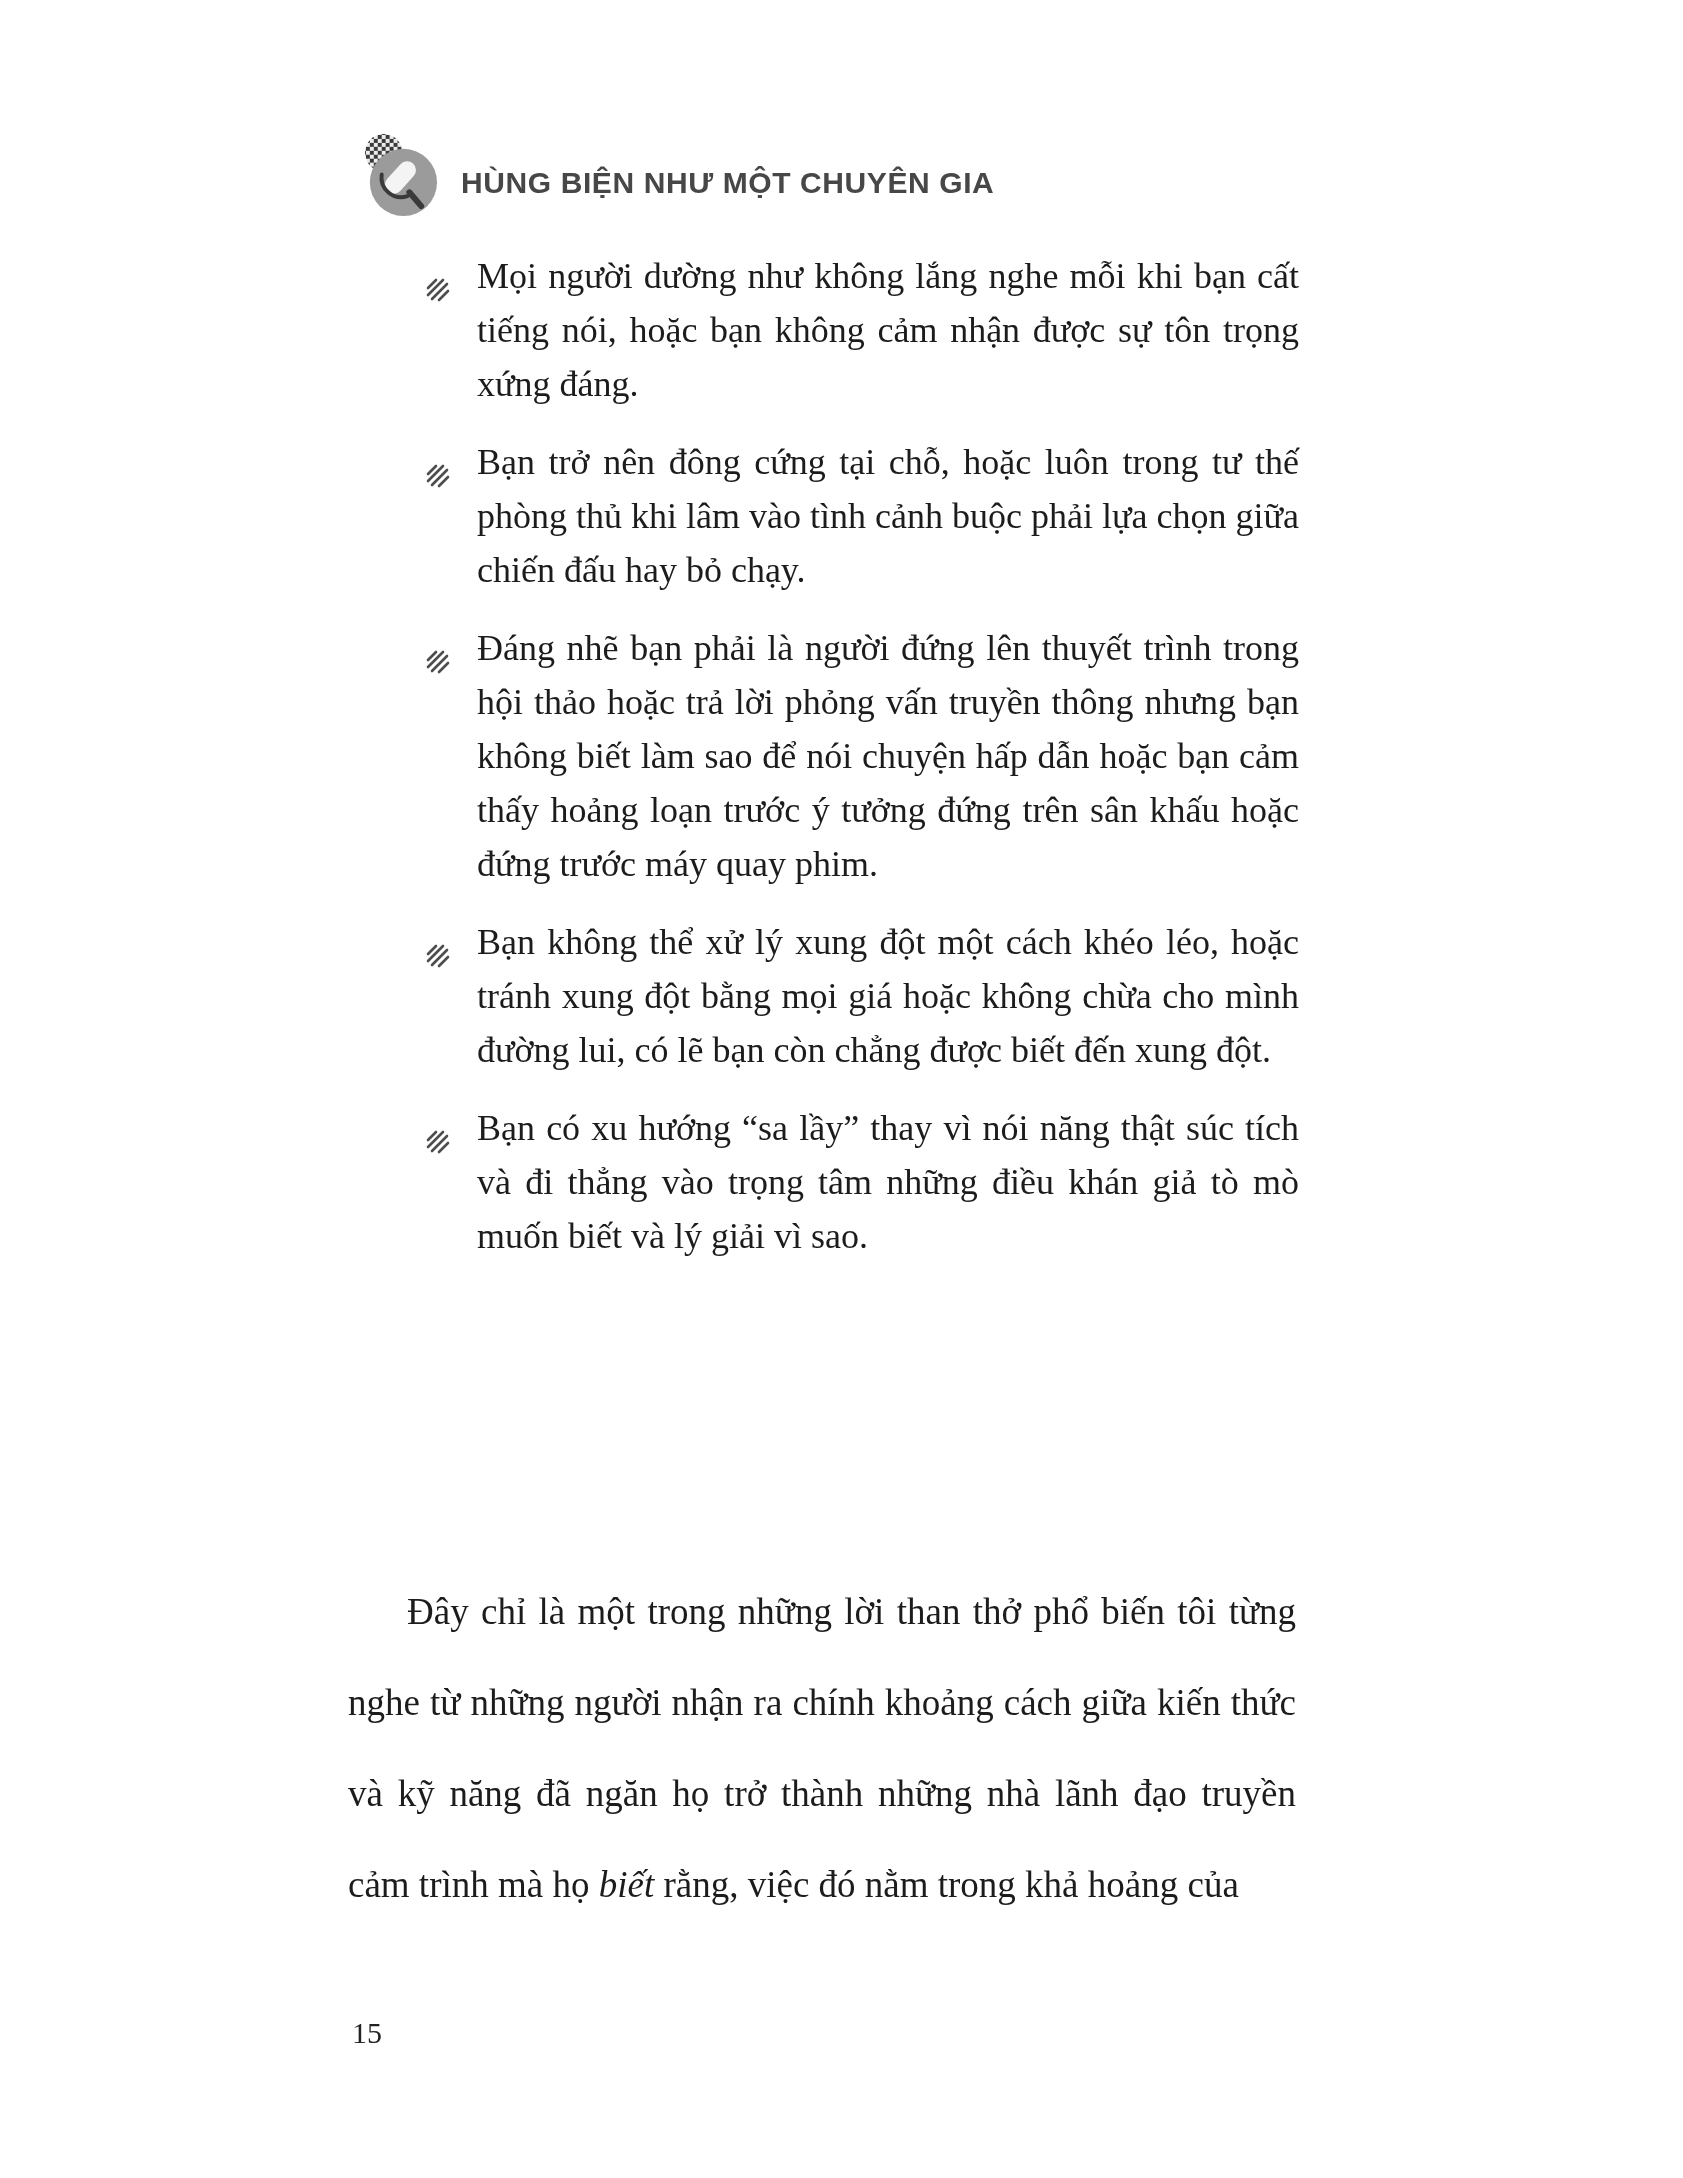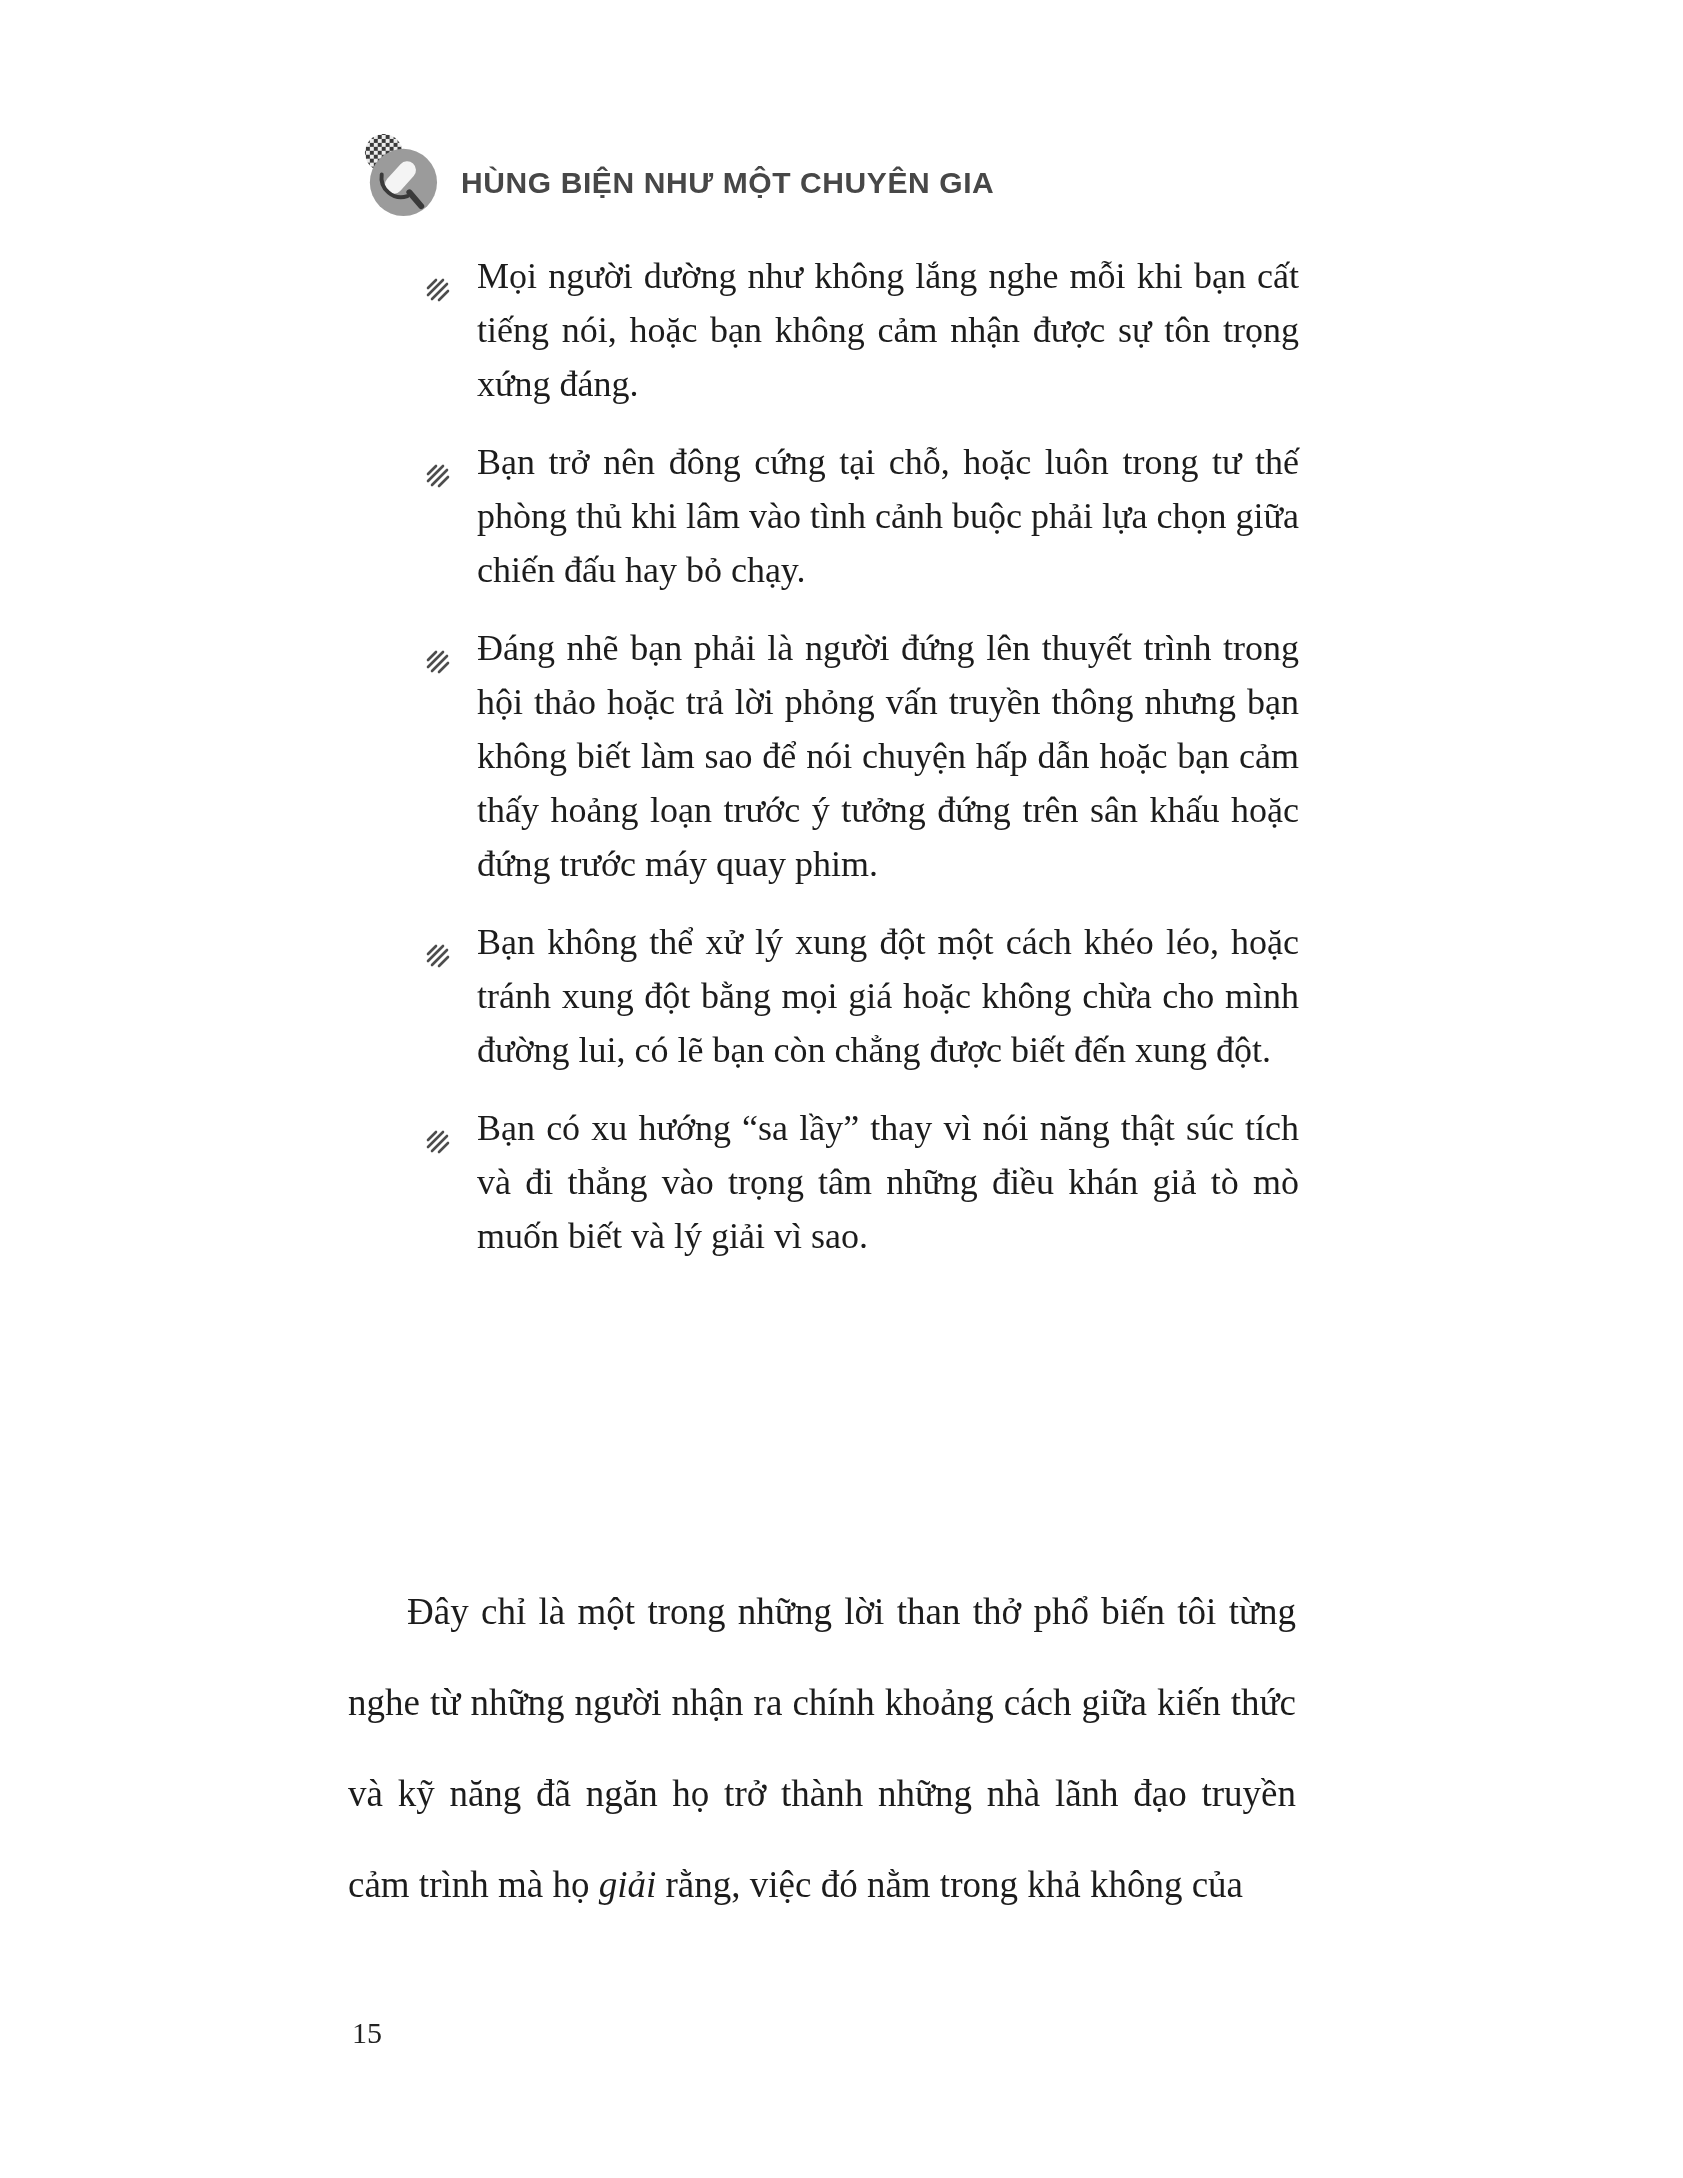--- a/index.html
+++ b/index.html
@@ -183,18 +183,18 @@
               <line x1="2" y1="17" x2="17" y2="2"></line>
               <line x1="6" y1="21" x2="21" y2="6"></line>
               <line x1="13" y1="22" x2="22" y2="13"></line>
             </g>
           </svg>
       </span>
       <span>Bạn có xu hướng “sa lầy” thay vì nói năng thật súc tích và đi thẳng vào trọng tâm những điều khán giả tò mò muốn biết và lý giải vì sao.</span>
     </li>
   </ul>
 
-  <p class="body-paragraph"><span>Đây chỉ là một trong những lời than thở phổ biến tôi từng nghe từ những người nhận ra chính khoảng cách giữa kiến thức và kỹ năng đã ngăn họ trở thành những nhà lãnh đạo truyền cảm trình mà họ </span><span class="em">giải</span><span> rằng, việc đó nằm trong khả không của</span></p>
+  <p class="body-paragraph"><span>Đây chỉ là một trong những lời than thở phổ biến tôi từng nghe từ những người nhận ra chính khoảng cách giữa kiến thức và kỹ năng đã ngăn họ trở thành những nhà lãnh đạo truyền cảm trình mà họ </span><span class="em">biết</span><span> rằng, việc đó nằm trong khả hoảng của</span></p>
 
   <div class="page-number">15</div>
 
 </div>
 
 
 </body></html>

